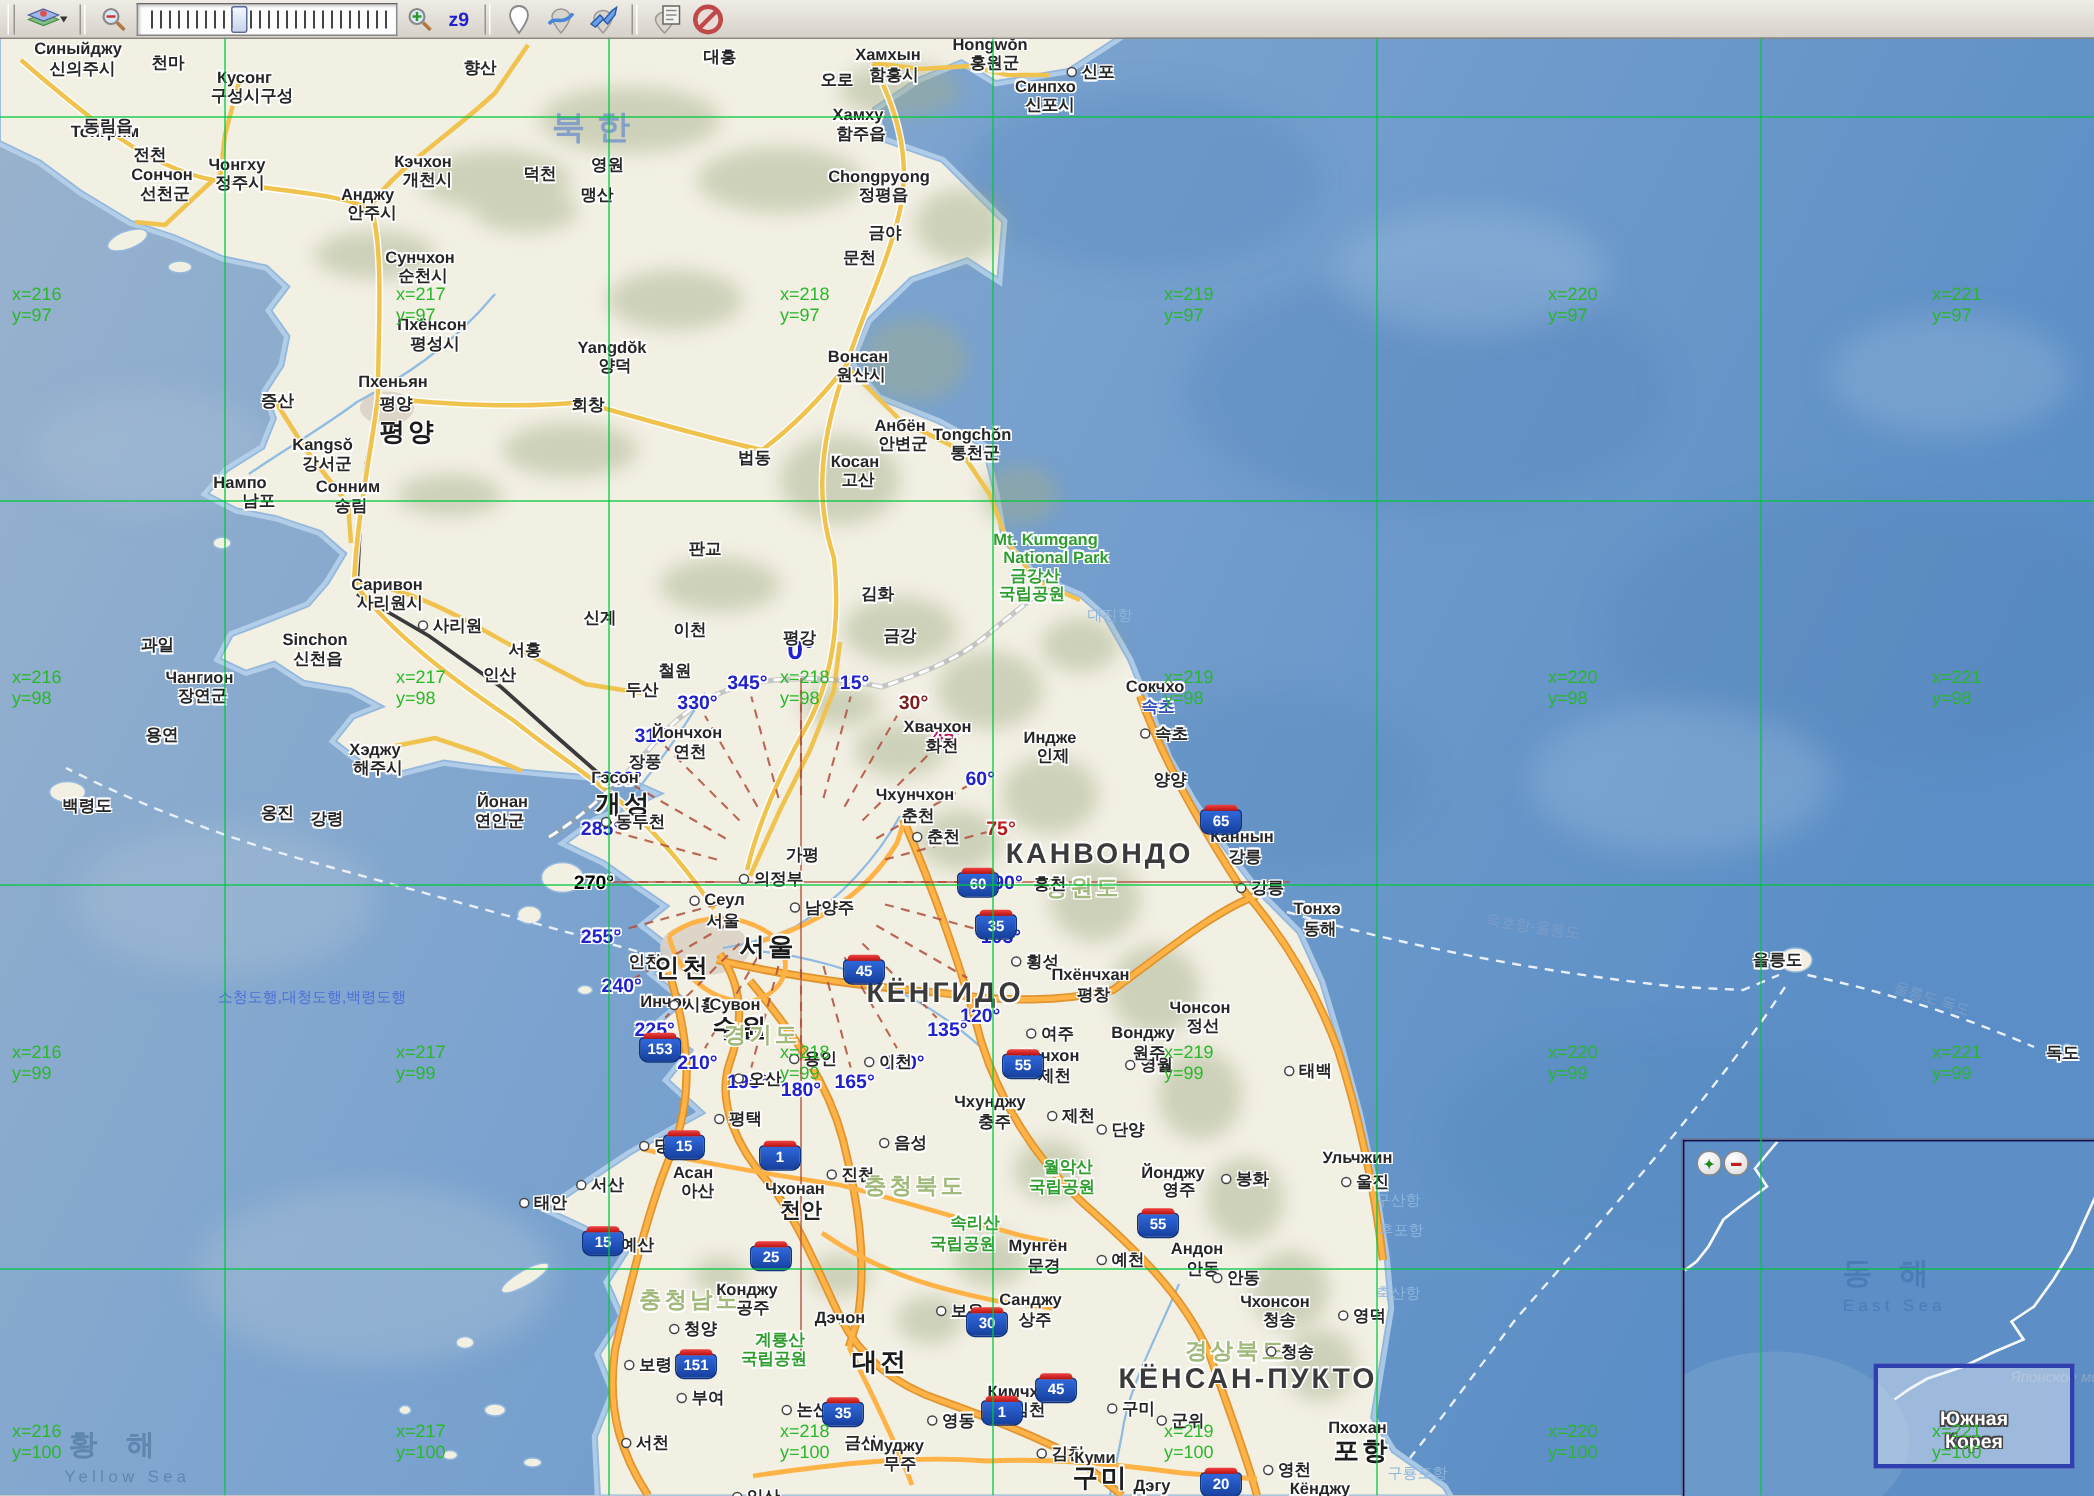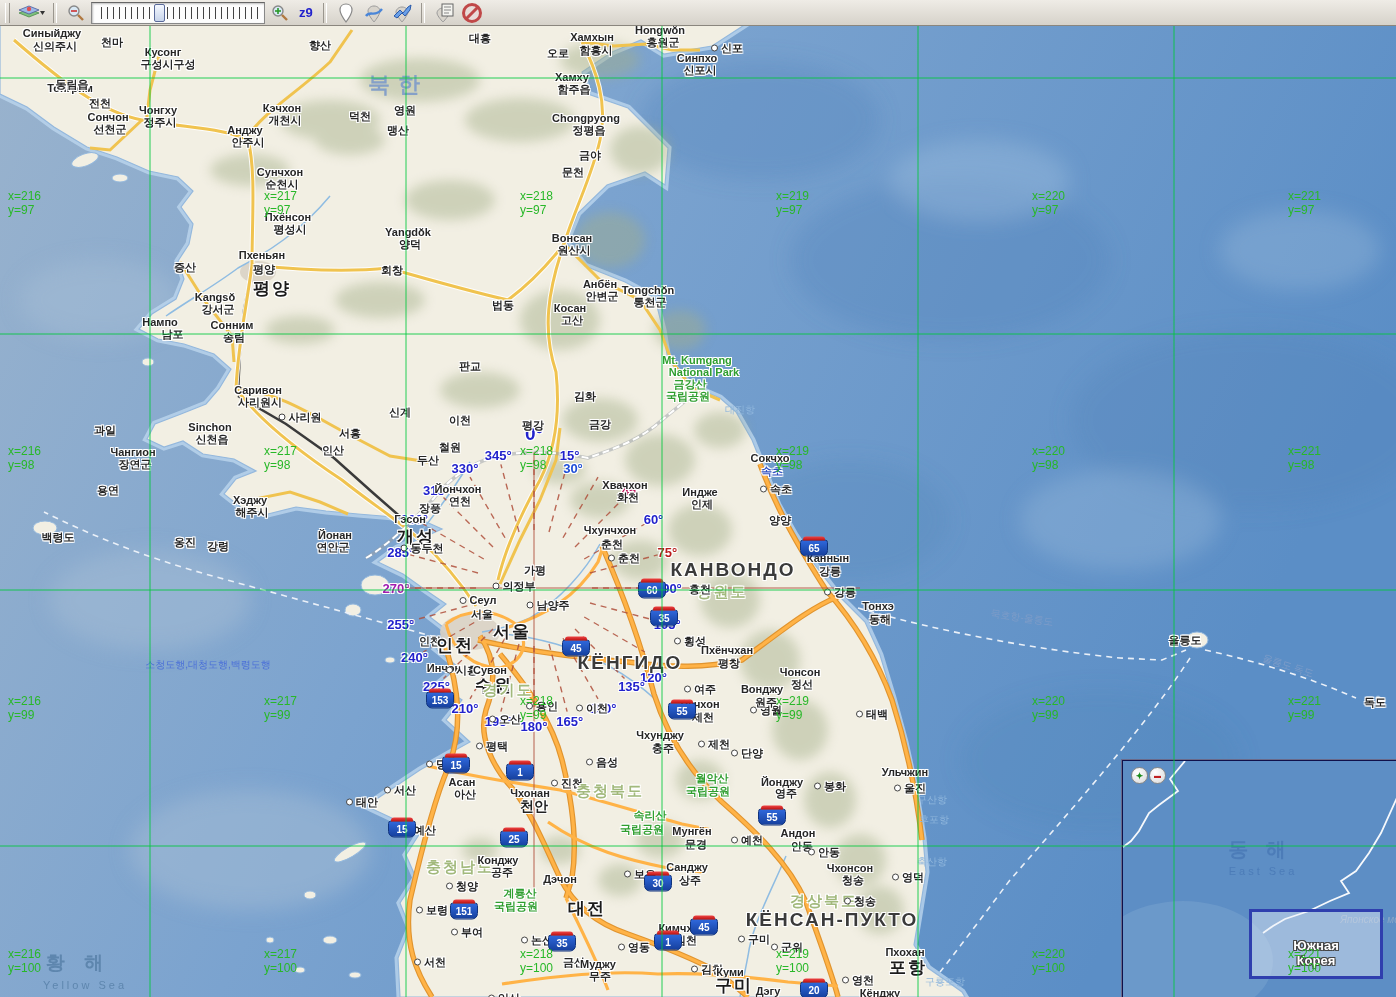--- a/index.html
+++ b/index.html
@@ -286,37 +286,37 @@
         <line x1="476" y1="588" x2="406" y2="588" stroke="#b0503c" stroke-width="1.4" stroke-dasharray="6,5" opacity="0.85"></line>
         <line x1="477.97630207523406" y1="572.9884953840537" x2="410.36149423499927" y2="554.8711622268773" stroke="#b0503c" stroke-width="1.4" stroke-dasharray="6,5" opacity="0.85"></line>
         <line x1="483.7705265805026" y1="559" x2="423.1487483155919" y2="524" stroke="#b0503c" stroke-width="1.4" stroke-dasharray="6,5" opacity="0.85"></line>
         <line x1="492.98780669118025" y1="546.9878066911803" x2="443.49033200812187" y2="497.4903320081219" stroke="#b0503c" stroke-width="1.4" stroke-dasharray="6,5" opacity="0.85"></line>
         <line x1="505" y1="537.7705265805025" x2="469.99999999999994" y2="477.1487483155919" stroke="#b0503c" stroke-width="1.4" stroke-dasharray="6,5" opacity="0.85"></line>
         <line x1="518.9884953840537" y1="531.976302075234" x2="500.87116222687735" y2="464.36149423499927" stroke="#b0503c" stroke-width="1.4" stroke-dasharray="6,5" opacity="0.85"></line>
       </svg>
 <div id="degrees">
         <div class="deg deg0" style="left: 534px; top: 434px; color: rgb(34, 34, 204);">0°</div>
         <div class="deg" style="left: 569.717px; top: 454.702px; color: rgb(34, 34, 204);">15°</div>
-        <div class="deg" style="left: 567px; top: 468.488px; color: #1d4ed8; padding-left: 12px;">30°</div>
+        <div class="deg" style="left: 603px; top: 468.488px; color: #7f1d1d; padding-left: 12px;">30°</div>
         <div class="deg" style="left: 631.581px; top: 490.419px; color: #be185d;">45°</div>
         <div class="deg" style="left: 653.512px; top: 519px; color: rgb(34, 34, 204);">60°</div>
         <div class="deg" style="left: 667.298px; top: 552.283px; color: #b91c1c;">75°</div>
         <div class="deg" style="left: 672px; top: 588px; color: rgb(34, 34, 204);">90°</div>
         <div class="deg" style="left: 667.298px; top: 623.717px; color: rgb(34, 34, 204);">105°</div>
         <div class="deg" style="left: 653.512px; top: 657px; color: rgb(34, 34, 204); margin-top: 20px;">120°</div>
         <div class="deg" style="left: 631.581px; top: 685.581px; color: rgb(34, 34, 204);">135°</div>
         <div class="deg" style="left: 603px; top: 707.512px; color: rgb(34, 34, 204);">150°</div>
         <div class="deg" style="left: 569.717px; top: 721.298px; color: rgb(34, 34, 204);">165°</div>
         <div class="deg" style="left: 534px; top: 726px; color: rgb(34, 34, 204);">180°</div>
         <div class="deg" style="left: 498.283px; top: 721.298px; color: rgb(34, 34, 204);">195°</div>
         <div class="deg" style="left: 465px; top: 707.512px; color: rgb(34, 34, 204);">210°</div>
         <div class="deg" style="left: 436.419px; top: 685.581px; color: rgb(34, 34, 204);">225°</div>
         <div class="deg" style="left: 414.488px; top: 657px; color: rgb(34, 34, 204);">240°</div>
         <div class="deg" style="left: 400.702px; top: 623.717px; color: rgb(34, 34, 204);">255°</div>
-        <div class="deg" style="left: 396px; top: 588px; color: #a21caf;">270°</div>
+        <div class="deg" style="left: 396px; top: 588px; color: #000000;">270°</div>
         <div class="deg" style="left: 400.702px; top: 552.283px; color: rgb(34, 34, 204);">285°</div>
         <div class="deg" style="left: 414.488px; top: 519px; color: rgb(34, 34, 204);">300°</div>
         <div class="deg" style="left: 436.419px; top: 490.419px; color: rgb(34, 34, 204);">315°</div>
         <div class="deg" style="left: 465px; top: 468.488px; color: rgb(34, 34, 204);">330°</div>
         <div class="deg" style="left: 498.283px; top: 454.702px; color: rgb(34, 34, 204);">345°</div>
       </div>
 <div id="labels">
         <div class="lb ru" style="left: 52px; top: 33px;">Синыйджу</div>
         <div class="lb ko" style="left: 55px; top: 46px;">신의주시</div>
         <div class="lb ru" style="left: 70px; top: 72px; margin-top: 16px;">Тонгрим</div>

